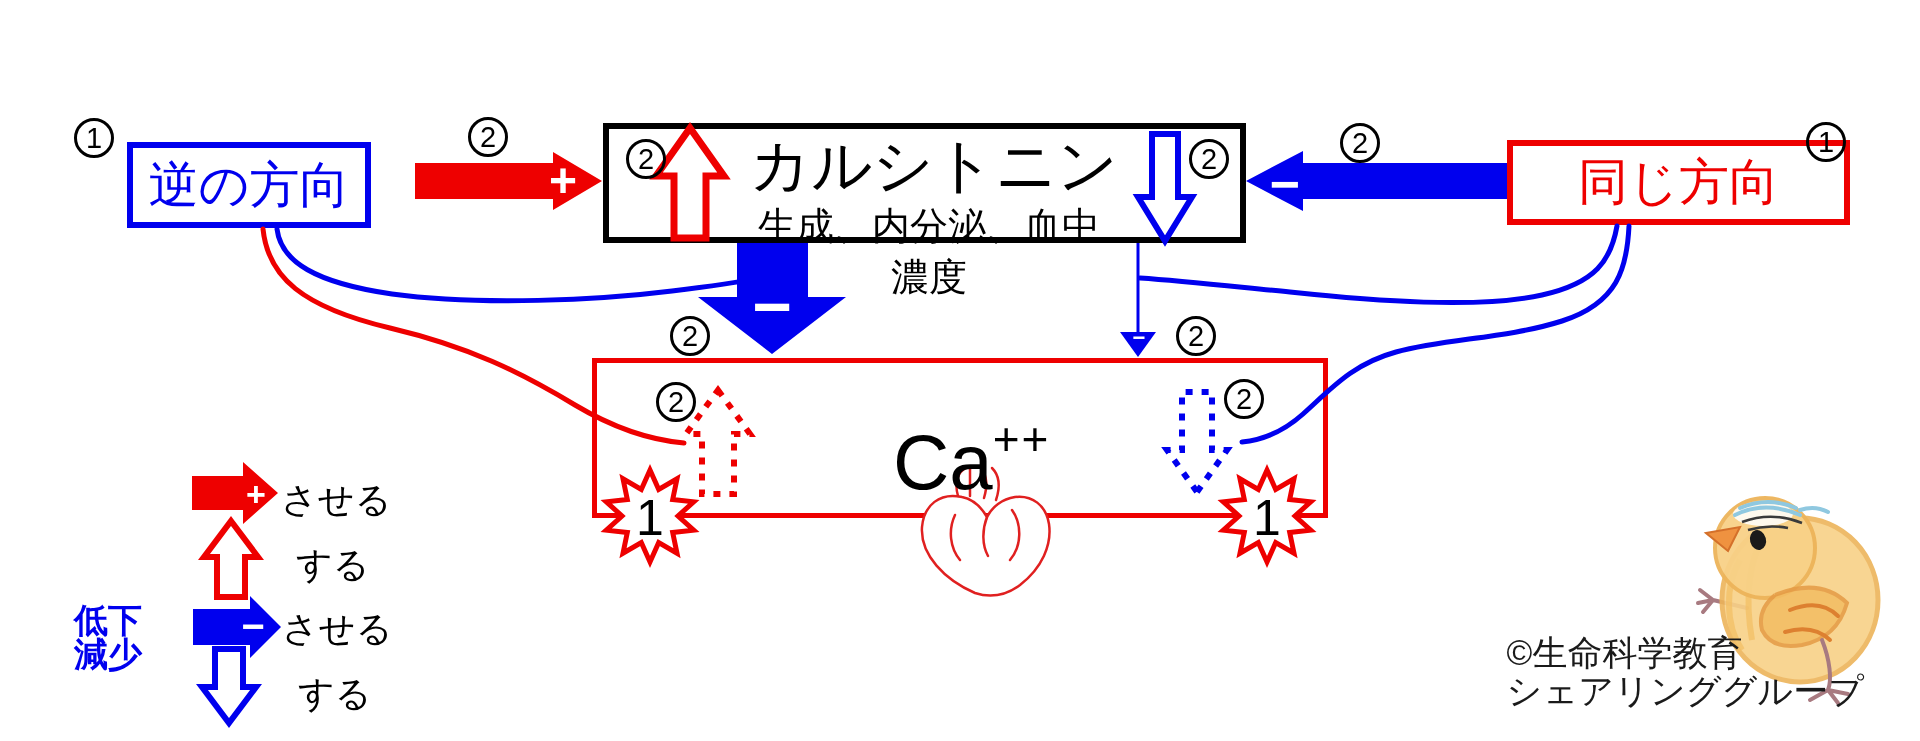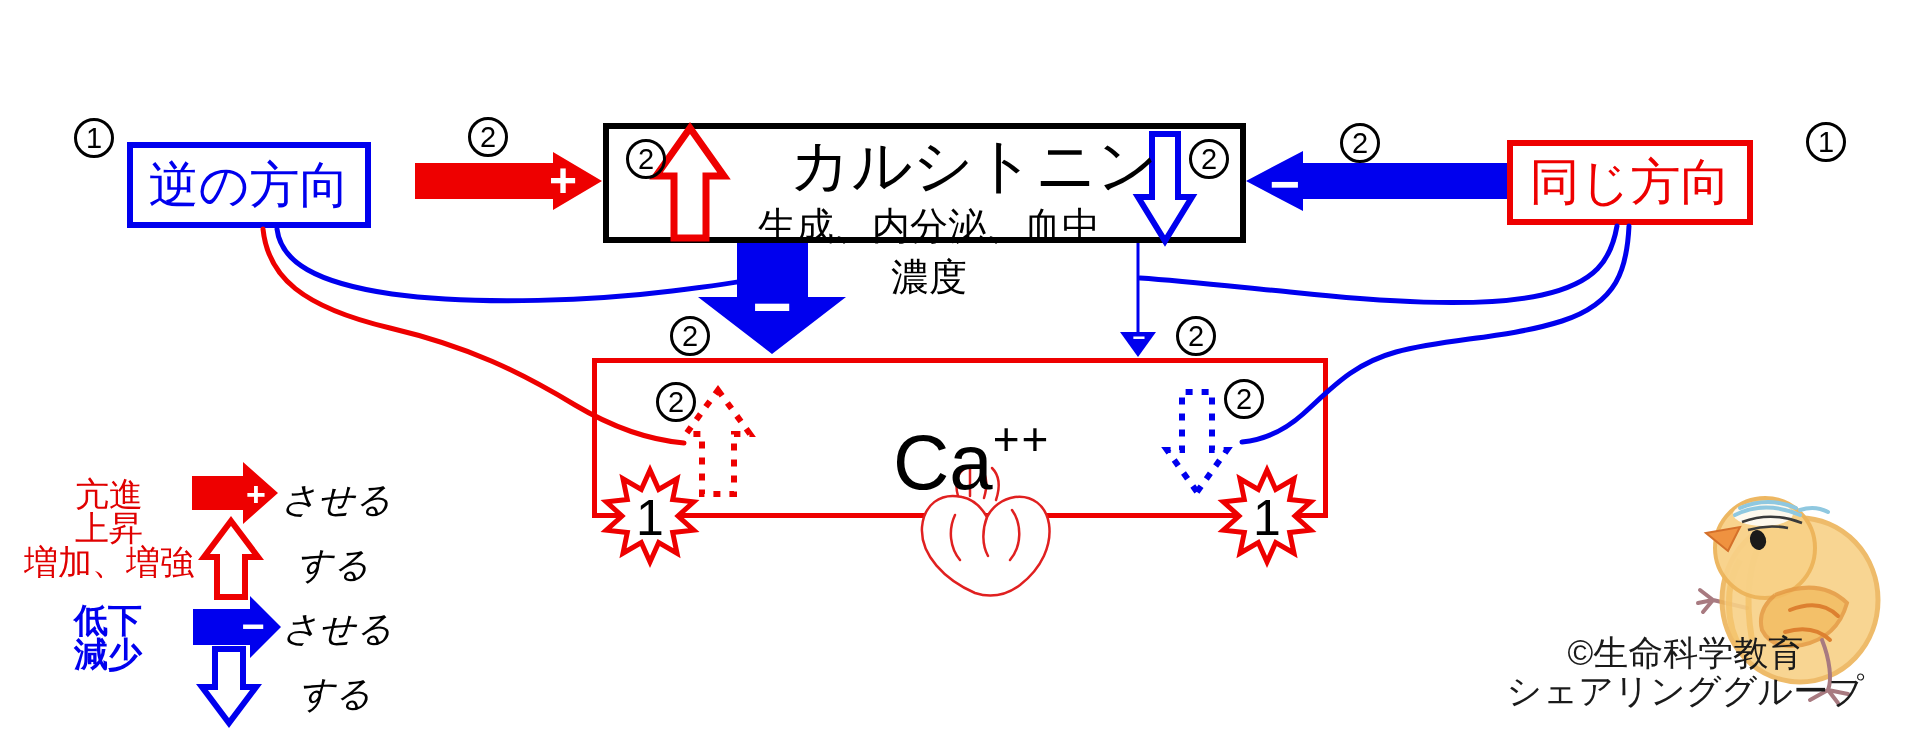--- a/index.html
+++ b/index.html
@@ -2,40 +2,40 @@
 <html><head>
 <meta charset="utf-8">
 <title>Diagram</title>
 <style>
   html,body{margin:0;padding:0;background:#fff;}
   #stage{position:relative;width:1920px;height:741px;background:#fff;overflow:hidden;
          font-family:"Liberation Sans","DejaVu Sans",sans-serif;}
   .box{position:absolute;box-sizing:border-box;display:flex;align-items:center;justify-content:center;z-index:1;background:#fff;}
   #left-box{left:127px;top:142px;width:244px;height:86px;border:6px solid #0000ee;}
   #left-box .lbl{color:#0000ee;font-size:50px;}
-  #right-box{left:1507px;top:140px;width:246px;height:85px;border:6px solid #ee0000;}
+  #right-box{left:1507px;top:140px;width:343px;height:85px;border:6px solid #ee0000;}
   #right-box .lbl{color:#ee0000;font-size:50px;}
   #center-box{left:603px;top:123px;width:643px;height:120px;border:6px solid #000;}
   #ca-box{left:592px;top:358px;width:736px;height:160px;border:5px solid #ee0000;}
   svg.layer{position:absolute;left:0;top:0;z-index:2;}
   .overlay{position:absolute;z-index:3;}
   .circle-badge{position:absolute;z-index:3;width:40px;height:40px;border:3px solid #000;border-radius:50%;
       display:flex;align-items:center;justify-content:center;font-size:29px;color:#000;box-sizing:border-box;}
   .sign{position:absolute;z-index:3;color:#fff;font-weight:bold;display:flex;align-items:center;justify-content:center;line-height:1;}
-  .title-main{left:788px;top:126px;width:372px;text-align:center;font-size:60px;color:#000;}
+  .title-main{left:748px;top:126px;width:372px;text-align:center;font-size:60px;color:#000;}
   .title-sub{left:748px;top:201px;width:362px;text-align:center;font-size:38px;color:#000;}
   .ca-text{left:893px;top:412px;font-size:78px;color:#000;text-align:center;}
   .ca-text sup{font-size:46px;vertical-align:34px;letter-spacing:2px;}
   .star-label{position:absolute;z-index:3;width:60px;text-align:center;font-size:50px;color:#000;}
   .legend-col{position:absolute;z-index:3;text-align:center;}
   .legend-col div{line-height:34px;font-size:34px;}
   #legend-inc{left:20px;top:477px;width:178px;color:#e00000;}
   #legend-dec{left:20px;top:603px;width:176px;color:#0000ee;font-weight:bold;}
-  .legend-word{position:absolute;z-index:3;font-size:36px;color:#000;font-style:italic;}
-  .credit{position:absolute;z-index:3;right:56px;top:634px;text-align:center;font-size:35px;color:#1a1a1a;line-height:38px;}
+  .legend-word{position:absolute;z-index:3;font-size:36px;color:#000;}
+  .credit{position:absolute;z-index:3;right:56px;top:634px;text-align:left;font-size:35px;color:#1a1a1a;line-height:38px;}
 </style>
 </head>
 <body>
 
 <div id="stage">
 
   <div class="box" id="left-box">
     <span class="lbl">逆の方向</span>
   </div>
   <div class="box" id="right-box">
@@ -118,25 +118,20 @@
   <span class="sign" style="left:232px;top:608px;width:42px;height:36px;font-size:40px;">−</span>
 
   <div class="overlay title-main">カルシトニン</div>
   <div class="overlay title-sub">生成、内分泌、血中濃度</div>
 
   <div class="overlay ca-text"><span>Ca</span><sup>++</sup></div>
 
   <div class="star-label" style="left:620px;top:489px;">1</div>
   <div class="star-label" style="left:1237px;top:489px;">1</div>
 
-  <div class="legend-col" id="legend-inc">
-    <div>亢進</div>
-    <div>上昇</div>
-    <div>増加、増強</div>
-  </div>
   <span class="legend-word" style="left:281px;top:476px;">させる</span>
   <span class="legend-word" style="left:296px;top:541px;">する</span>
   <div class="legend-col" id="legend-dec">
     <div>低下</div>
     <div>減少</div>
   </div>
   <span class="legend-word" style="left:282px;top:605px;">させる</span>
   <span class="legend-word" style="left:298px;top:670px;">する</span>
 
   <div class="credit">

